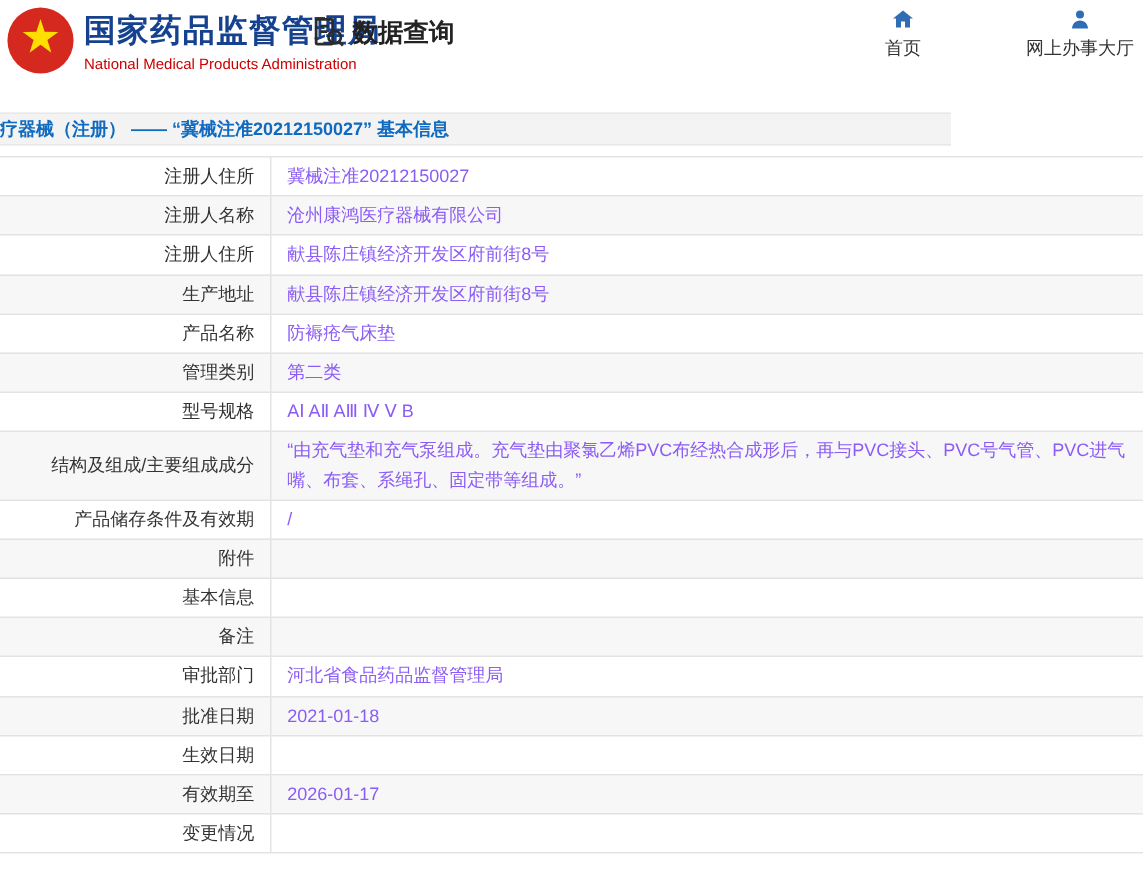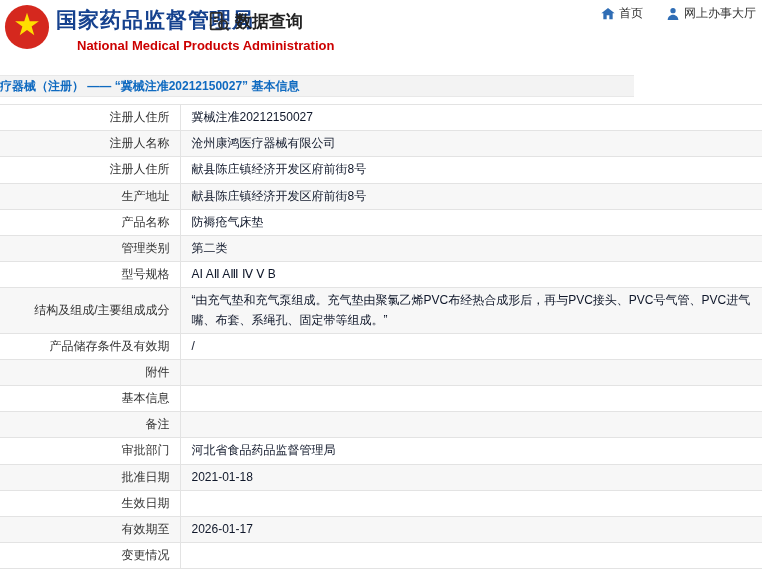--- a/index.html
+++ b/index.html
@@ -19,46 +19,46 @@
   .page{position:relative;width:762px;height:588px;background:#fff;}
 
   
   .header{position:absolute;top:0;left:0;width:762px;height:62px;background:#fff;}
   .brand{position:absolute;left:4px;top:4px;display:flex;align-items:flex-start;}
   .emblem{width:46px;height:46px;flex:0 0 auto;}
   .emblem .emblem-bg{fill:var(--emblem-red);}
   .emblem .emblem-star{fill:var(--emblem-gold);}
   .brand-text{margin-left:6px;padding-top:2px;}
   .org-cn{font-size:21px;font-weight:bold;color:var(--brand-blue);letter-spacing:1px;white-space:nowrap;}
-  .org-en{font-size:13px;font-weight:bold;color:var(--brand-red);margin-top:4px;white-space:nowrap;margin-left:21px;}
+  .org-en{font-size:10px;font-weight:normal;color:var(--brand-red);margin-top:4px;white-space:nowrap;}
 
   .section{position:absolute;left:208px;top:10px;display:flex;align-items:flex-end;gap:5px;
     font-size:17px;font-weight:bold;color:#222;cursor:pointer;}
   .section svg{width:22px;height:22px;stroke:#2b2b2b;}
 
   .top-nav{position:absolute;right:6px;top:5px;display:flex;gap:22px;}
-  .nav-item{display:flex;flex-direction:row;align-items:center;gap:3px;
-    font-size:12px;color:#333;text-decoration:none;cursor:pointer;}
+  .nav-item{display:flex;flex-direction:column;align-items:center;gap:3px;
+    font-size:12px;color:#333;text-decoration:none;cursor:pointer;margin-left:48px;}
   .nav-item svg{width:16px;height:16px;fill:var(--nav-icon-blue);}
 
   
   .crumb{position:absolute;top:75px;left:0;width:634px;height:22px;
     background:var(--crumb-bg);border-top:1px solid #e8e8e8;border-bottom:1px solid #e8e8e8;
     display:flex;align-items:center;font-size:12px;font-weight:bold;color:var(--link-blue);
     white-space:nowrap;overflow:hidden;}
 
   
   .info-table{position:absolute;top:104px;left:0;width:762px;border-collapse:collapse;
     font-size:12px;table-layout:fixed;}
   .info-table tr{height:24px;}
   .info-table tr:nth-child(even){background:var(--row-alt);}
   .info-table td{border:1px solid var(--border-gray);vertical-align:middle;line-height:1.6;}
   .info-table td.label{width:180px;text-align:right;padding:3px 10px 3px 4px;color:#333;
     border-left:none;}
-  .info-table td.value{padding:3px 4px 3px 11px;color:#0f172a;border-right:none;
+  .info-table td.value{padding:3px 4px 3px 11px;color:#8b5cf6;border-right:none;
     word-break:break-all;}
 </style>
 </head>
 <body>
 
 <div class="page">
 
   <div class="header">
     <div class="brand">
       <svg class="emblem" viewBox="0 0 48 48">

